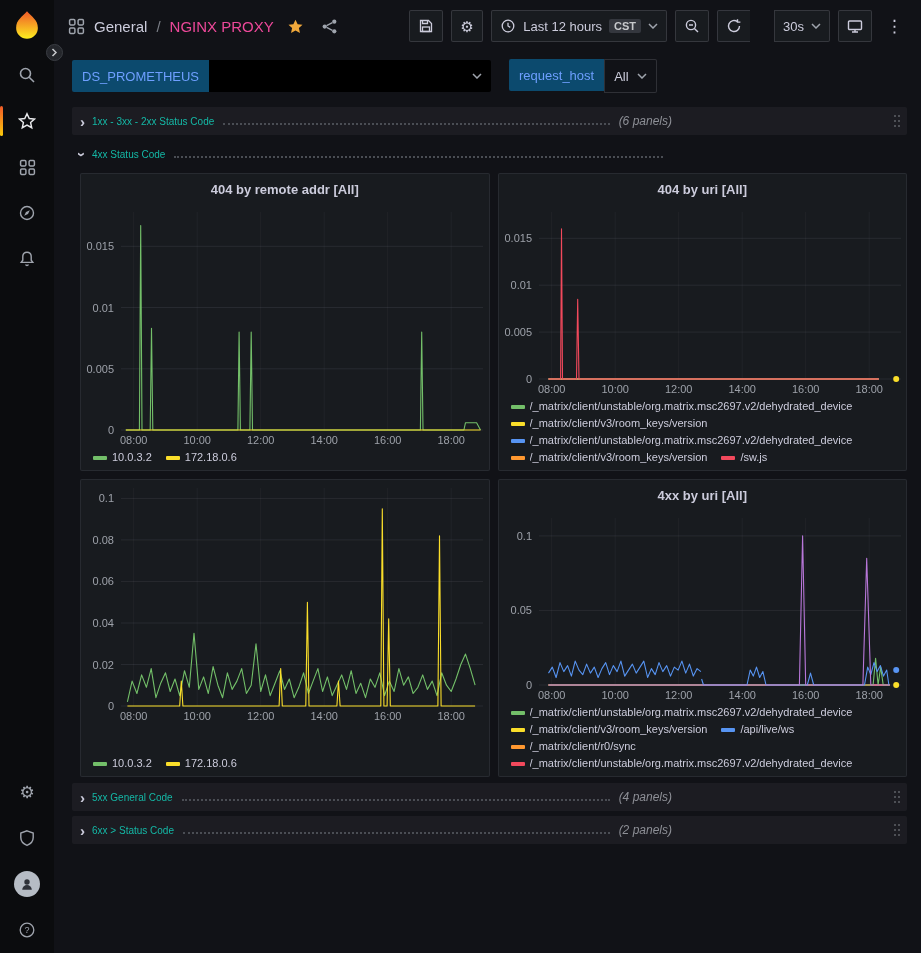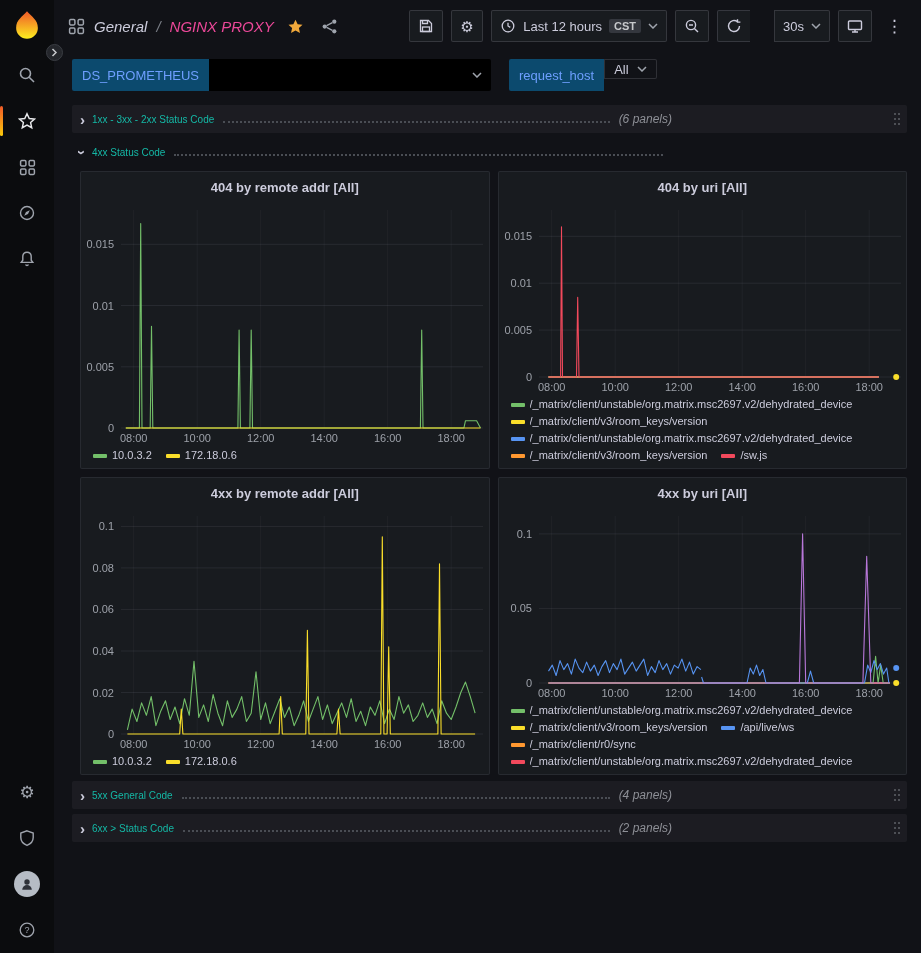--- a/index.html
+++ b/index.html
@@ -40,21 +40,21 @@
     display:flex; align-items:center; justify-content:center; padding:0; cursor:pointer;
   }
 
   
   .main { flex:1; display:flex; flex-direction:column; height:953px; overflow:hidden; }
 
   .topbar {
     height:52px; flex:0 0 auto; display:flex; align-items:center;
     padding:0 12px 0 14px; gap:4px;
   }
-  .breadcrumb { display:flex; align-items:center; gap:9px; font-size:15px;font-style:italic; }
+  .breadcrumb { display:flex; align-items:center; gap:9px; font-size:15px; }
   .bc-icon { color:#9fa4ad; display:flex; }
   .bc-section { color:#ccccdc; cursor:pointer; }
   .bc-sep { color:#7b7f87; }
   .bc-title { color:#ec4899; font-weight:500; cursor:pointer; }
   .icon-btn {
     background:none; border:none; color:#9fa4ad; padding:2px 4px; cursor:pointer;
     display:flex; align-items:center;
   }
   .tb-right { margin-left:auto; display:flex; align-items:center; gap:8px; }
   .tb-btn {
@@ -82,21 +82,21 @@
   .var-label {
     height:32px; display:flex; align-items:center; padding:0 10px;
     background:#0c4a6e; color:var(--link-blue,#6E9FFF);
     font-size:13px; font-weight:400; border-radius:2px 0 0 2px; cursor:pointer;
   }
   .var-value-black {
     width:282px; height:32px; background:#000; border-radius:0 2px 2px 0;
     display:flex; align-items:center; justify-content:flex-end; padding:0 9px; cursor:pointer;
   }
   .var-value {
-    height:20px; display:flex; align-items:center; gap:8px; padding:0 9px;
+    height:34px; display:flex; align-items:center; gap:8px; padding:0 9px;
     background:#111217; border:1px solid rgba(204,204,220,0.16); border-radius:0 2px 2px 0;
     color:#ccccdc; font-size:13px; cursor:pointer;
   }
 
   
   .dashboard { flex:1; overflow:hidden; padding:2px 14px 0 18px; }
   .dash-row { height:28px; display:flex; align-items:center; margin:5px 0; border-radius:2px; }
   .dash-row.collapsed { background:rgba(204,204,220,0.06); padding-right:4px; }
   .row-left { display:flex; align-items:center; width:600px; min-width:0; cursor:pointer; }
   .chev { color:#ccccdc; font-size:15px; font-weight:700; margin:0 7px 0 8px; line-height:1; }
@@ -447,23 +447,20 @@
                 <span class="legend-swatch" style="background: rgb(255, 152, 48);"></span>
                 <span class="legend-label">/_matrix/client/v3/room_keys/version</span>
               </div>
               <div class="legend-item">
                 <span class="legend-swatch" style="background: rgb(242, 73, 92);"></span>
                 <span class="legend-label">/sw.js</span>
               </div>
             </div>
         </section>
         <section class="panel">
-          <header class="panel-header">
-            <span class="panel-title">4xx by remote addr [All]</span>
-          </header>
           <div class="chart">
               <svg width="412" height="244">
                 <line x1="40" x2="402" y1="226.0" y2="226.0" stroke="rgba(204,204,220,0.09)" stroke-width="1"></line>
                 <text x="33" y="230.0" text-anchor="end" fill="#9da1a9" font-size="11">0</text>
                 <line x1="40" x2="402" y1="184.5" y2="184.5" stroke="rgba(204,204,220,0.09)" stroke-width="1"></line>
                 <text x="33" y="188.5" text-anchor="end" fill="#9da1a9" font-size="11">0.02</text>
                 <line x1="40" x2="402" y1="143.0" y2="143.0" stroke="rgba(204,204,220,0.09)" stroke-width="1"></line>
                 <text x="33" y="147.0" text-anchor="end" fill="#9da1a9" font-size="11">0.04</text>
                 <line x1="40" x2="402" y1="101.4" y2="101.4" stroke="rgba(204,204,220,0.09)" stroke-width="1"></line>
                 <text x="33" y="105.4" text-anchor="end" fill="#9da1a9" font-size="11">0.06</text>

